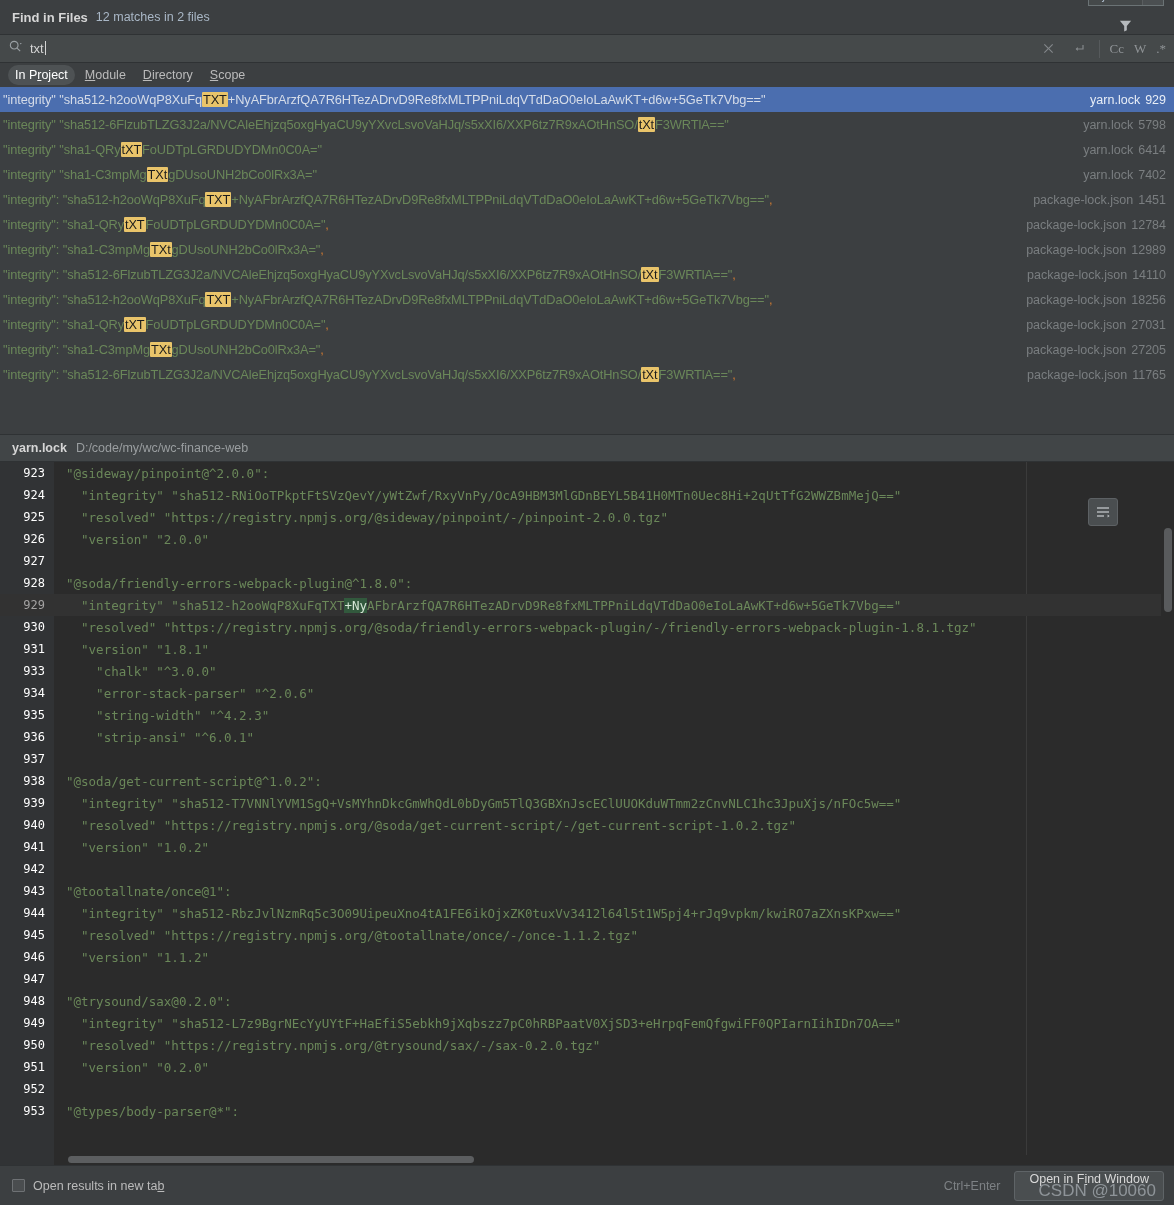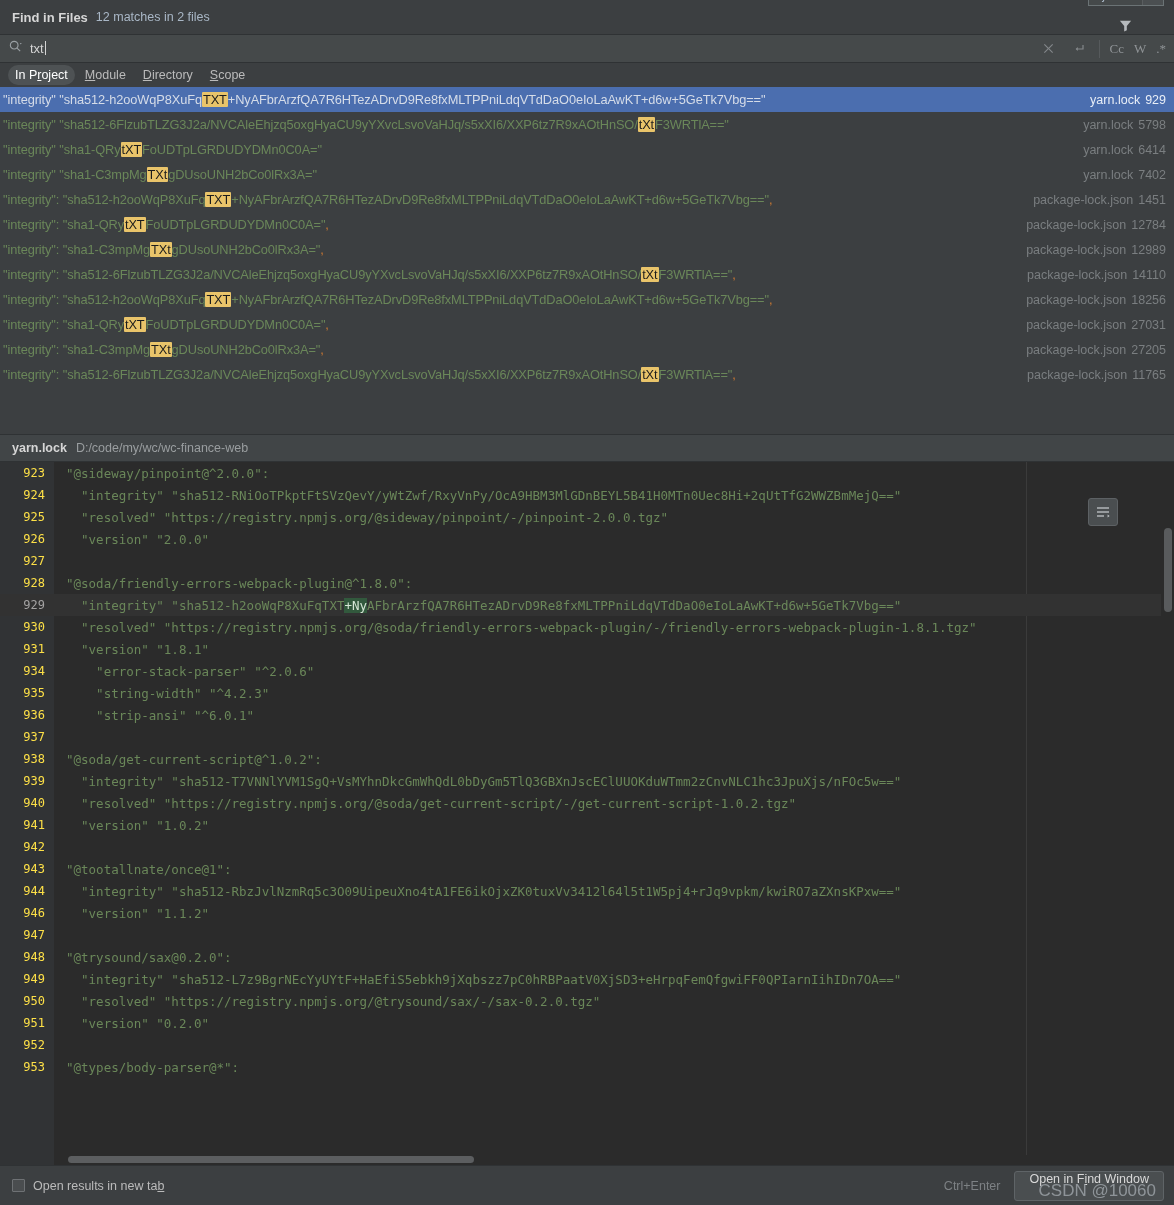--- a/index.html
+++ b/index.html
@@ -181,21 +181,21 @@
     display: flex; align-items: center;
     position: relative;
     white-space: pre;
   }
   .code-line.cur { background: #323232; }
   .ln {
     width: 54px;
     flex: 0 0 54px;
     text-align: right;
     padding-right: 9px;
-    color: #fde047;
+    color: #ffffff;
     font-size: 12px;
   }
   .code-line.cur .ln { color: #a4a3a3; }
   .code-body {
     padding-left: 12px;
     color: #a9b7c6;
     letter-spacing: 0px;
   }
   .s-str { color: #6a8759; }
   .s-key { color: #cc7832; }
@@ -404,31 +404,33 @@
     <div id="code-lines">
         <div class="code-line"><span class="ln">923</span><span class="code-body"><span class="s-str">"@sideway/pinpoint@^2.0.0":</span></span></div>
         <div class="code-line"><span class="ln">924</span><span class="code-body"><span class="s-str">  "integrity" "sha512-RNiOoTPkptFtSVzQevY/yWtZwf/RxyVnPy/OcA9HBM3MlGDnBEYL5B41H0MTn0Uec8Hi+2qUtTfG2WWZBmMejQ=="</span></span></div>
         <div class="code-line"><span class="ln">925</span><span class="code-body"><span class="s-str">  "resolved" "https://registry.npmjs.org/@sideway/pinpoint/-/pinpoint-2.0.0.tgz"</span></span></div>
         <div class="code-line"><span class="ln">926</span><span class="code-body"><span class="s-str">  "version" "2.0.0"</span></span></div>
         <div class="code-line"><span class="ln">927</span><span class="code-body"><span class="s-str"></span></span></div>
         <div class="code-line"><span class="ln">928</span><span class="code-body"><span class="s-str">"@soda/friendly-errors-webpack-plugin@^1.8.0":</span></span></div>
         <div class="code-line cur"><span class="ln">929</span><span class="code-body"><span class="s-str">  "integrity" "sha512-h2ooWqP8XuFqTXT</span><span class="hl-green">+Ny</span><span class="s-str">AFbrArzfQA7R6HTezADrvD9Re8fxMLTPPniLdqVTdDaO0eIoLaAwKT+d6w+5GeTk7Vbg=="</span></span></div>
         <div class="code-line"><span class="ln">930</span><span class="code-body"><span class="s-str">  "resolved" "https://registry.npmjs.org/@soda/friendly-errors-webpack-plugin/-/friendly-errors-webpack-plugin-1.8.1.tgz"</span></span></div>
         <div class="code-line"><span class="ln">931</span><span class="code-body"><span class="s-str">  "version" "1.8.1"</span></span></div>
+        <div class="code-line"><span class="ln">933</span><span class="code-body"><span class="s-str">    "chalk" "^3.0.0"</span></span></div>
         <div class="code-line"><span class="ln">934</span><span class="code-body"><span class="s-str">    "error-stack-parser" "^2.0.6"</span></span></div>
         <div class="code-line"><span class="ln">935</span><span class="code-body"><span class="s-str">    "string-width" "^4.2.3"</span></span></div>
         <div class="code-line"><span class="ln">936</span><span class="code-body"><span class="s-str">    "strip-ansi" "^6.0.1"</span></span></div>
         <div class="code-line"><span class="ln">937</span><span class="code-body"><span class="s-str"></span></span></div>
         <div class="code-line"><span class="ln">938</span><span class="code-body"><span class="s-str">"@soda/get-current-script@^1.0.2":</span></span></div>
         <div class="code-line"><span class="ln">939</span><span class="code-body"><span class="s-str">  "integrity" "sha512-T7VNNlYVM1SgQ+VsMYhnDkcGmWhQdL0bDyGm5TlQ3GBXnJscEClUUOKduWTmm2zCnvNLC1hc3JpuXjs/nFOc5w=="</span></span></div>
         <div class="code-line"><span class="ln">940</span><span class="code-body"><span class="s-str">  "resolved" "https://registry.npmjs.org/@soda/get-current-script/-/get-current-script-1.0.2.tgz"</span></span></div>
         <div class="code-line"><span class="ln">941</span><span class="code-body"><span class="s-str">  "version" "1.0.2"</span></span></div>
         <div class="code-line"><span class="ln">942</span><span class="code-body"><span class="s-str"></span></span></div>
         <div class="code-line"><span class="ln">943</span><span class="code-body"><span class="s-str">"@tootallnate/once@1":</span></span></div>
         <div class="code-line"><span class="ln">944</span><span class="code-body"><span class="s-str">  "integrity" "sha512-RbzJvlNzmRq5c3O09UipeuXno4tA1FE6ikOjxZK0tuxVv3412l64l5t1W5pj4+rJq9vpkm/kwiRO7aZXnsKPxw=="</span></span></div>
+        <div class="code-line"><span class="ln">945</span><span class="code-body"><span class="s-str">  "resolved" "https://registry.npmjs.org/@tootallnate/once/-/once-1.1.2.tgz"</span></span></div>
         <div class="code-line"><span class="ln">946</span><span class="code-body"><span class="s-str">  "version" "1.1.2"</span></span></div>
         <div class="code-line"><span class="ln">947</span><span class="code-body"><span class="s-str"></span></span></div>
         <div class="code-line"><span class="ln">948</span><span class="code-body"><span class="s-str">"@trysound/sax@0.2.0":</span></span></div>
         <div class="code-line"><span class="ln">949</span><span class="code-body"><span class="s-str">  "integrity" "sha512-L7z9BgrNEcYyUYtF+HaEfiS5ebkh9jXqbszz7pC0hRBPaatV0XjSD3+eHrpqFemQfgwiFF0QPIarnIihIDn7OA=="</span></span></div>
         <div class="code-line"><span class="ln">950</span><span class="code-body"><span class="s-str">  "resolved" "https://registry.npmjs.org/@trysound/sax/-/sax-0.2.0.tgz"</span></span></div>
         <div class="code-line"><span class="ln">951</span><span class="code-body"><span class="s-str">  "version" "0.2.0"</span></span></div>
         <div class="code-line"><span class="ln">952</span><span class="code-body"><span class="s-str"></span></span></div>
         <div class="code-line"><span class="ln">953</span><span class="code-body"><span class="s-str">"@types/body-parser@*":</span></span></div>
       </div>
     <div class="float-btn">

